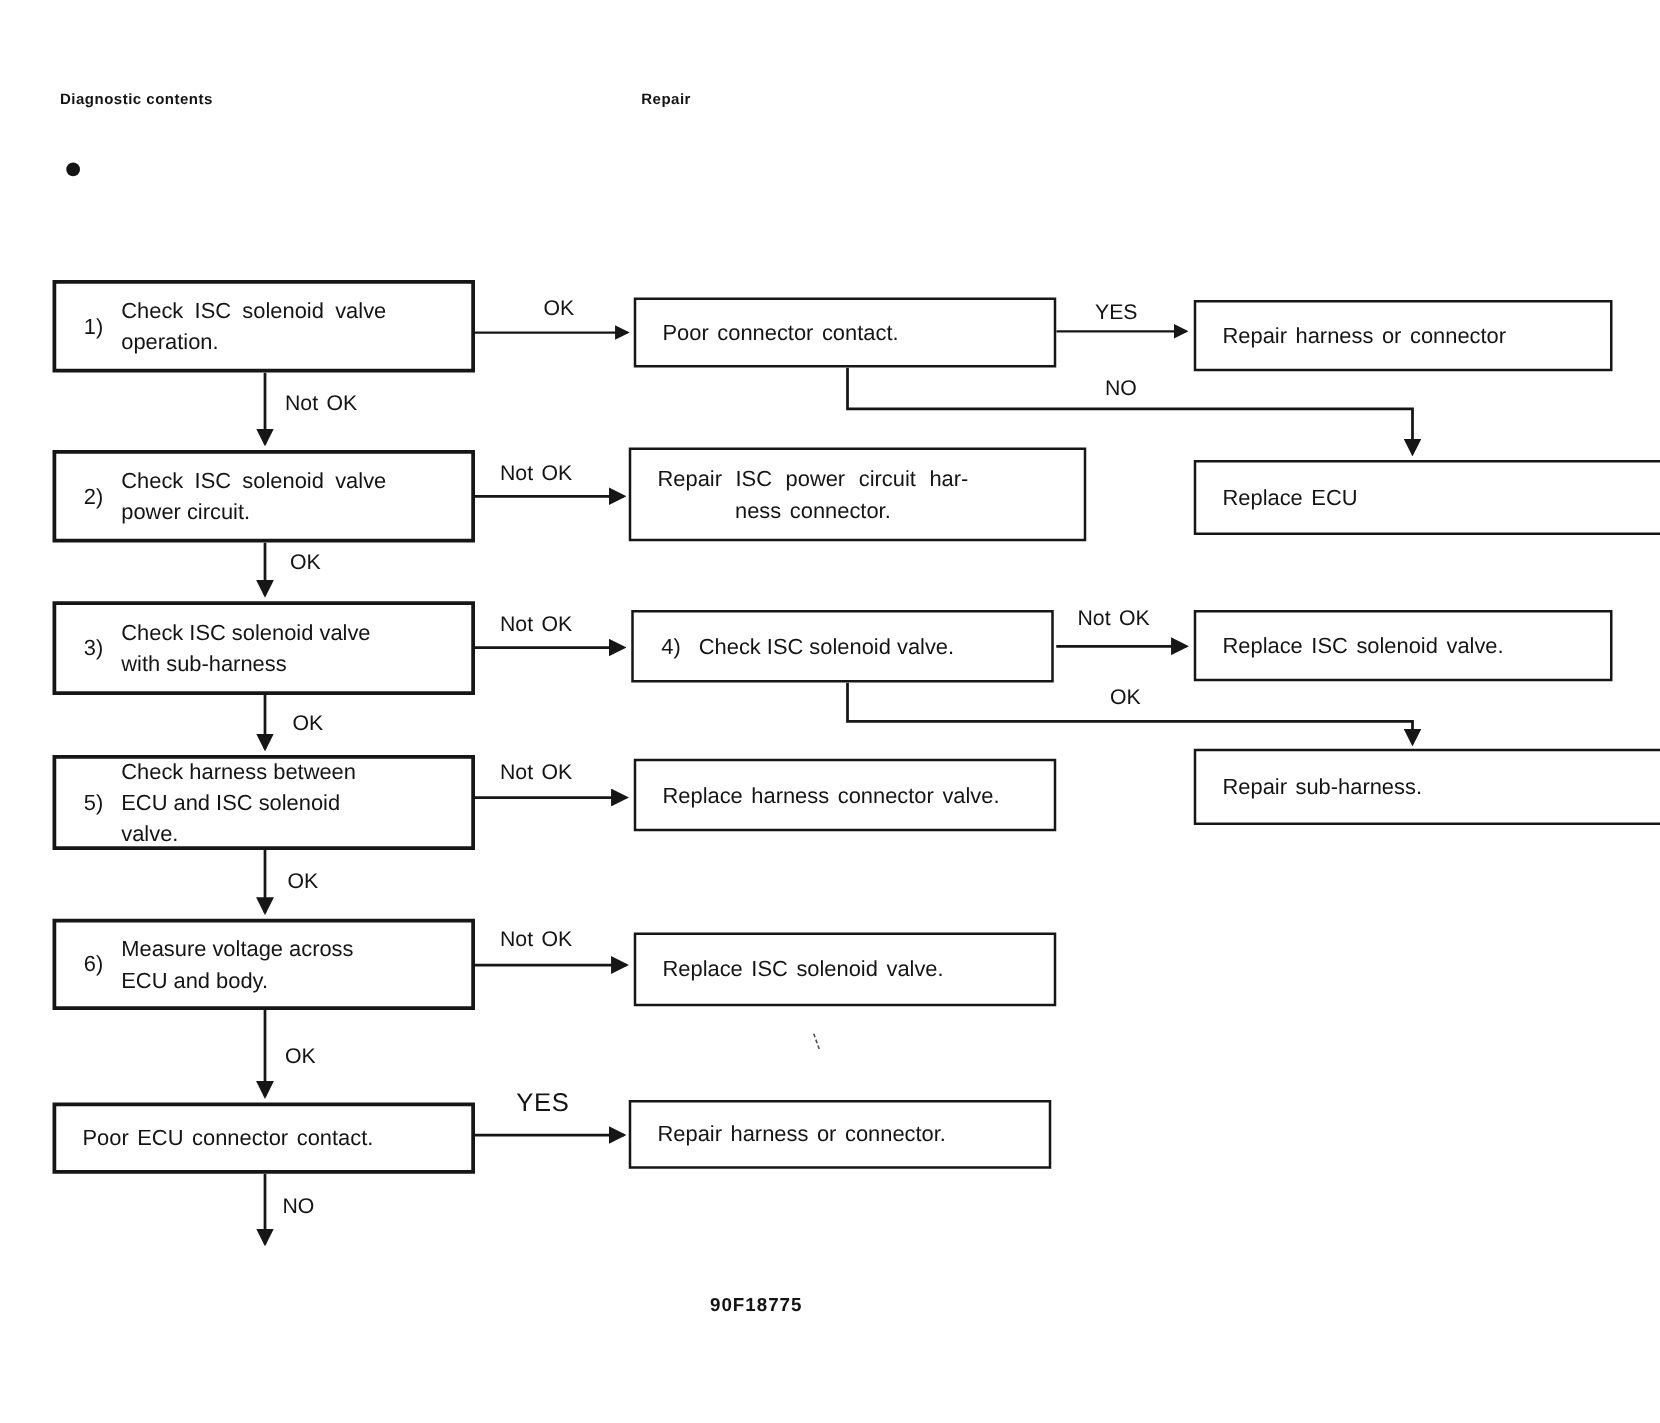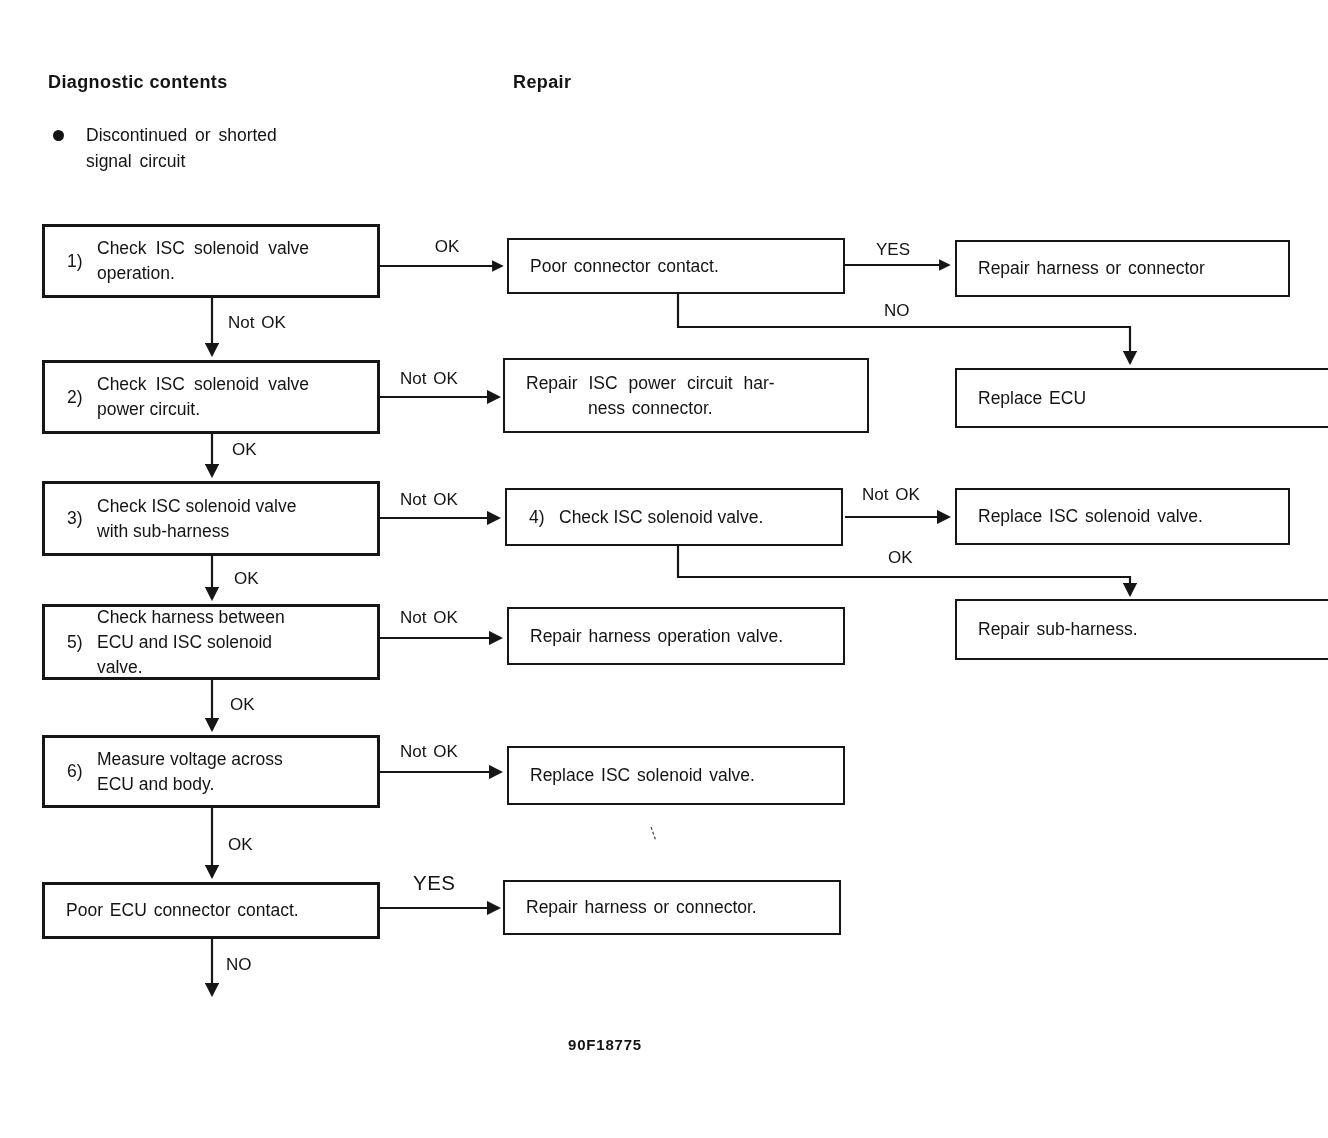--- a/index.html
+++ b/index.html
@@ -1,20 +1,20 @@
 <!DOCTYPE html>
 <html><head>
 <meta charset="utf-8">
 <style>
   html,body{margin:0;padding:0;background:#fff;}
   #canvas{
     position:relative;width:1328px;height:1138px;background:#fff;
     font-family:"Liberation Sans", sans-serif;color:#141414;overflow:hidden;
   }
-  .heading{position:absolute;font-size:18px;font-weight:bold;letter-spacing:.4px;}
+  .heading{position:absolute;font-size:12px;font-weight:bold;letter-spacing:.4px;}
   .bullet-list{position:absolute;}
   .bullet-item{display:flex;align-items:flex-start;}
   .bullet-dot{width:11px;height:11px;border-radius:50%;background:#141414;margin-top:8px;flex:0 0 auto;}
   .bullet-text{margin-left:22px;font-size:17.5px;line-height:26px;word-spacing:3px;}
   .node{
     position:absolute;display:flex;align-items:center;
     border:3px solid #161616;background:#fff;box-sizing:border-box;
     font-size:17.5px;line-height:25px;
   }
   .node.mid,.node.right{border-width:2.5px;}
@@ -34,21 +34,20 @@
 <body>
 
 <div id="canvas">
 
   <div class="heading" style="left:48px;top:72px;">Diagnostic contents</div>
   <div class="heading" style="left:513px;top:72px;">Repair</div>
 
   <div class="bullet-list" style="left:53px;top:122px;width:280px;">
     <div class="bullet-item">
       <span class="bullet-dot"></span>
-      <span class="bullet-text" style="width:240px;">Discontinued or shorted signal circuit</span>
     </div>
   </div>
 
 
   <svg id="connector-layer" width="1328" height="1138">
     <defs>
       <marker id="arrow" viewBox="0 0 10 10" refX="8.5" refY="5" markerWidth="6.5" markerHeight="6.5" orient="auto-start-reverse">
         <path d="M0,0 L10,5 L0,10 z" fill="#161616"></path>
       </marker>
     </defs>
@@ -119,21 +118,21 @@
       <span>ness connector.</span>
     </span>
   </div>
 
   <div class="node mid" style="left:505px;top:488px;width:338px;height:58px;">
     <span class="num">4)</span>
     <span class="txt" style="width:230px;">Check ISC solenoid valve.</span>
   </div>
 
   <div class="node mid" style="left:507px;top:607px;width:338px;height:58px;">
-    <span class="plain-txt">Repair harness operation valve.</span>
+    <span class="plain-txt">Replace harness connector valve.</span>
   </div>
 
   <div class="node mid" style="left:507px;top:746px;width:338px;height:59px;">
     <span class="plain-txt">Replace ISC solenoid valve.</span>
   </div>
 
   <div class="node mid" style="left:503px;top:880px;width:338px;height:55px;">
     <span class="plain-txt">Repair harness or connector.</span>
   </div>
 

